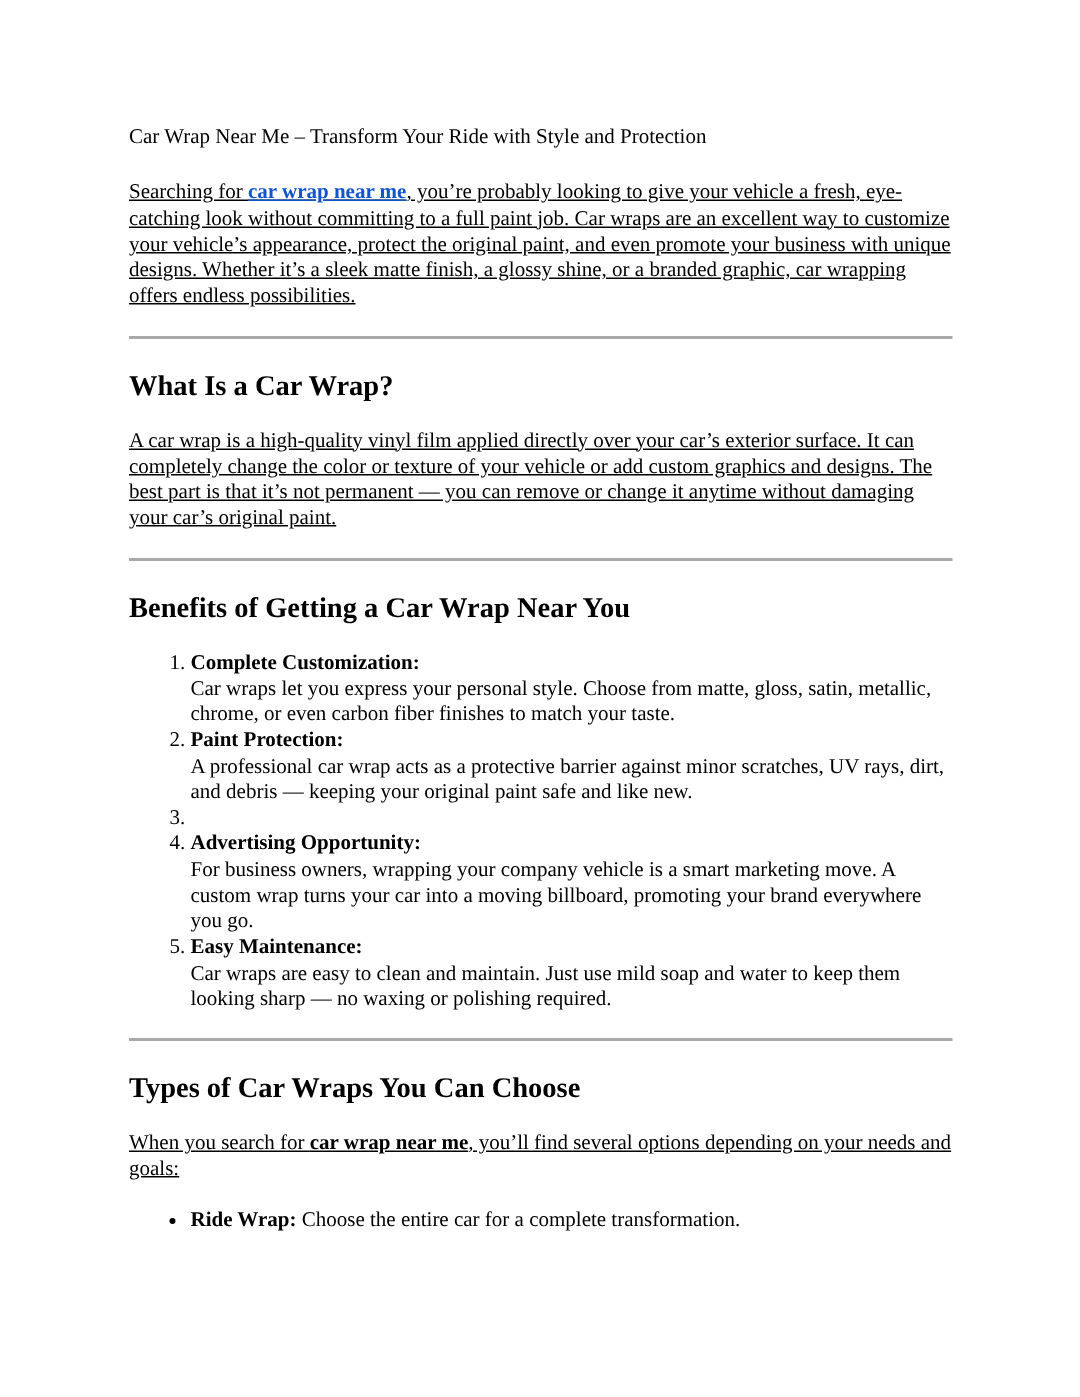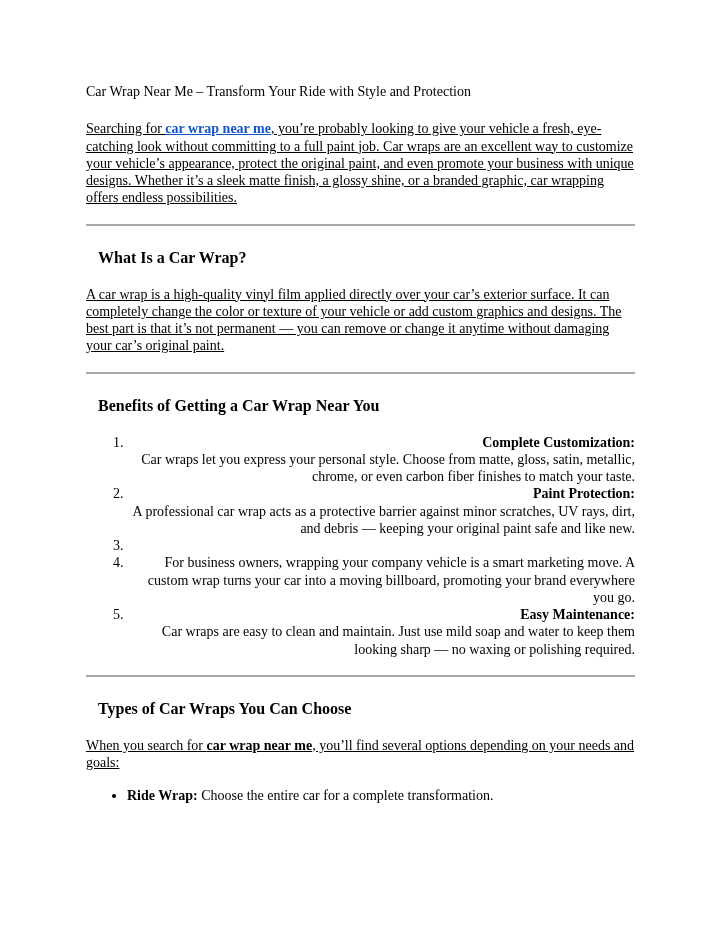--- a/index.html
+++ b/index.html
@@ -30,30 +30,29 @@
     margin: 0;
     text-decoration: underline;
   }
   .rule {
     border: none;
     border-top: 2px solid #a9a9a9;
     height: 0;
     margin: 17px 0 0 0;
   }
   h2 {
-    font-size: 16px;
+    font-size: 19px;
     line-height: 19px;
     font-weight: bold;
-    margin: 22px 0 19px 12px;
+    margin: 22px 0 19px 0;
   }
   ol.num-list {
     margin: 16px 0 0 0;
     padding: 0 0 0 41px;
     list-style: decimal;
-    text-align: right;
   }
   ul.bullet-list {
     margin: 16px 0 0 0;
     padding: 0 0 0 41px;
     list-style: disc;
   }
   li {
     margin: 0;
     padding: 0;
   }
@@ -98,20 +97,21 @@
       <span class="li-title">Complete Customization:</span>
       <span class="li-text">Car wraps let you express your personal style. Choose from matte, gloss, satin, metallic, chrome, or even carbon fiber finishes to match your taste.</span>
     </li>
     <li>
       <span class="li-title">Paint Protection:</span>
       <span class="li-text">A professional car wrap acts as a protective barrier against minor scratches, UV rays, dirt, and debris — keeping your original paint safe and like new.</span>
     </li>
     <li>
     </li>
     <li>
+      <span class="li-title">Advertising Opportunity:</span>
       <span class="li-text">For business owners, wrapping your company vehicle is a smart marketing move. A custom wrap turns your car into a moving billboard, promoting your brand everywhere you go.</span>
     </li>
     <li>
       <span class="li-title">Easy Maintenance:</span>
       <span class="li-text">Car wraps are easy to clean and maintain. Just use mild soap and water to keep them looking sharp — no waxing or polishing required.</span>
     </li>
   </ol>
 
   <hr class="rule">
 

